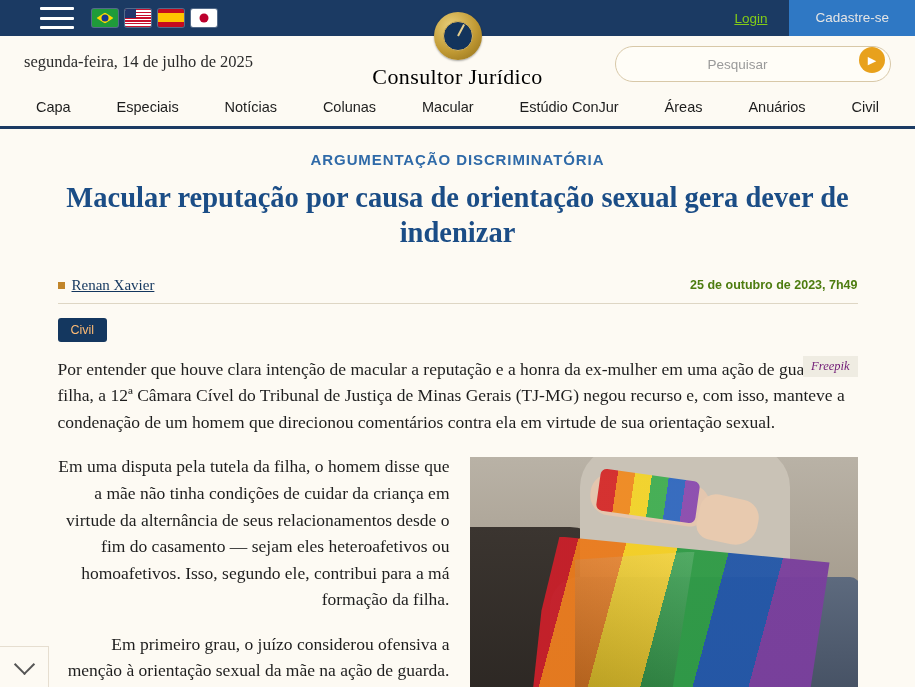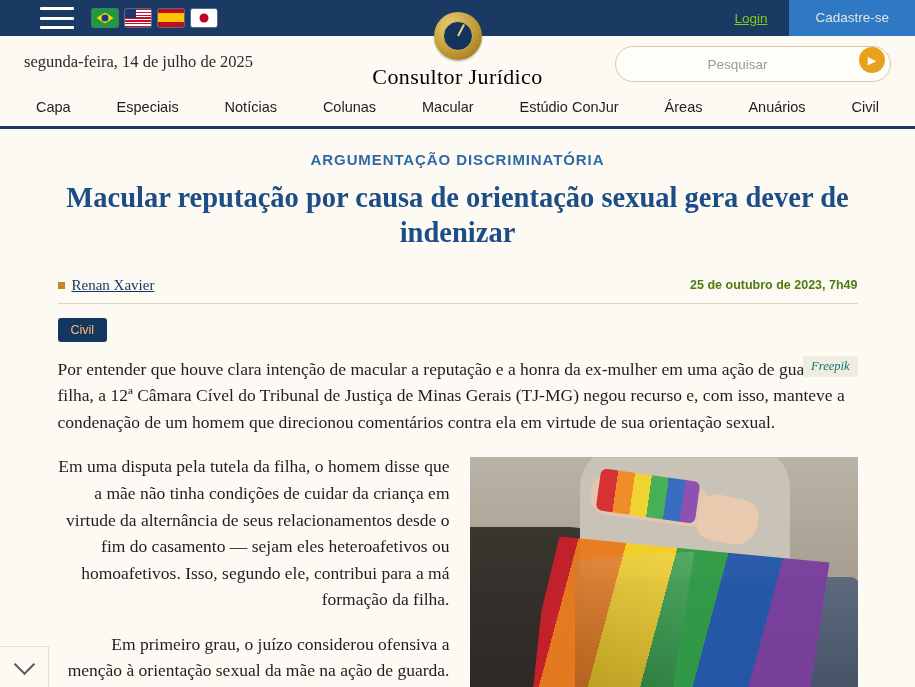--- a/index.html
+++ b/index.html
@@ -316,21 +316,21 @@
   .body-wrap {
     width: 800px;
     margin: 14px auto 0 auto;
     position: relative;
   }
   .credit {
     position: absolute;
     right: 0;
     top: 0;
     background: #efece2;
-    color: #0f766e;
+    color: #701a75;
     font-family: "Liberation Serif", serif;
     font-style: italic;
     font-size: 12.5px;
     padding: 3px 8px;
   }
   .para {
     font-family: "Liberation Serif", serif;
     font-size: 17.5px;
     line-height: 1.52;
     color: #1e1e1e;

